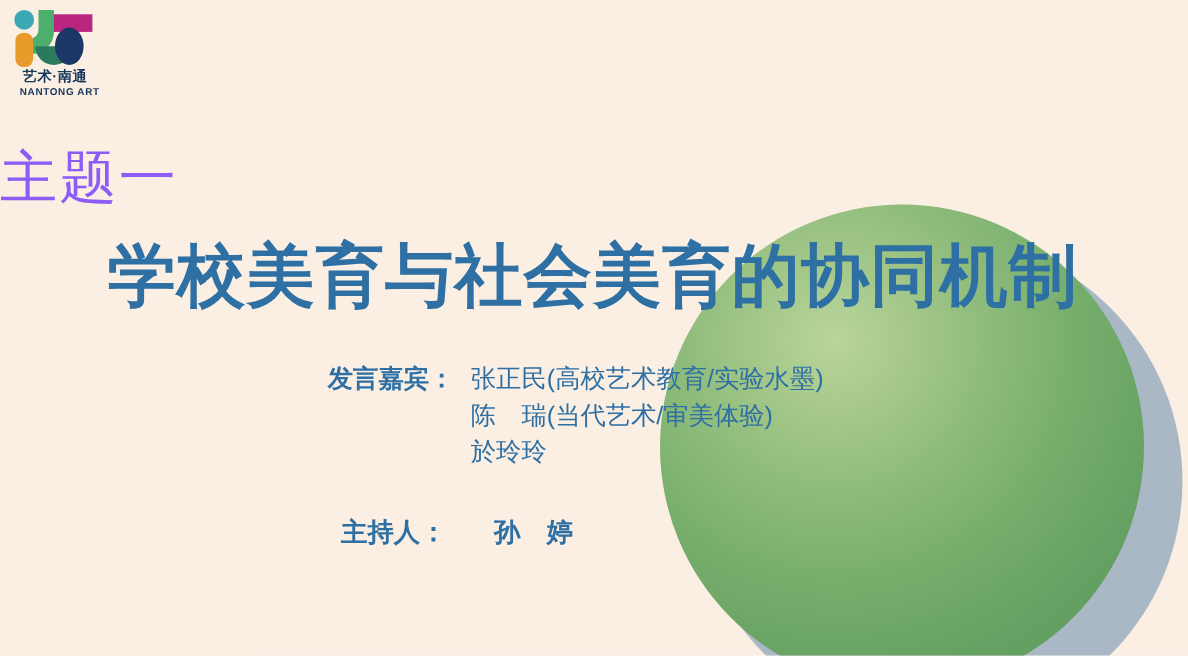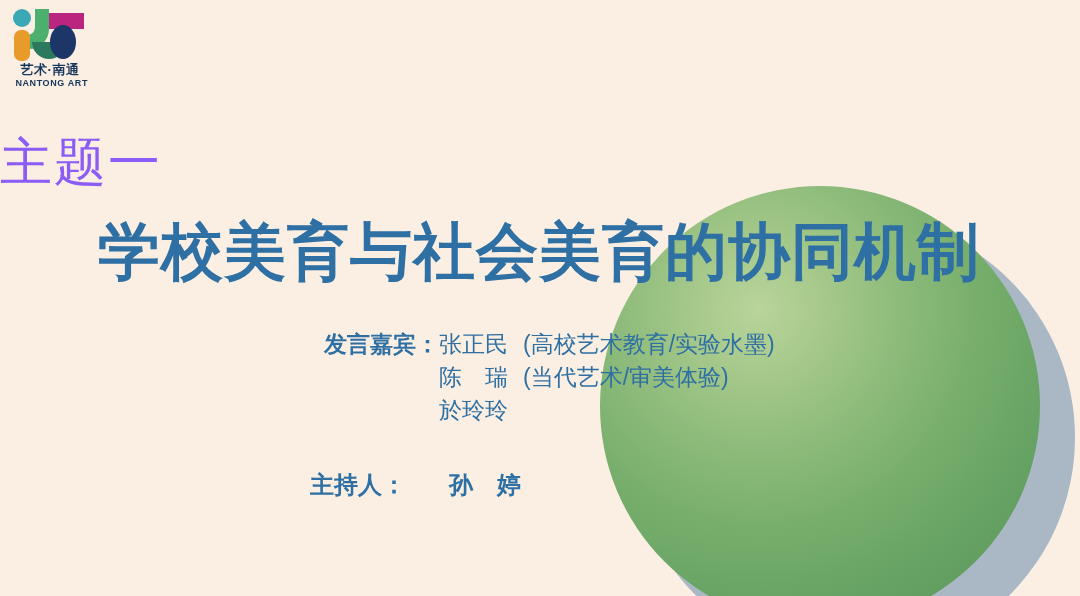--- a/index.html
+++ b/index.html
@@ -79,24 +79,24 @@
     text-align: center;
     font-size: 13px;
     font-weight: 700;
     letter-spacing: 0.5px;
     color: #17365c;
     line-height: 15px;
     font-family: "Liberation Sans", "DejaVu Sans", sans-serif;
   }
   .logo-text-en {
     position: absolute;
-    left: 0;
+    left: 10px;
     top: 72px;
     width: 80px;
-    text-align: right;
+    text-align: left;
     font-size: 9px;
     font-weight: 700;
     letter-spacing: 0.6px;
     color: #17365c;
     line-height: 10px;
     font-family: "Liberation Sans", "DejaVu Sans", sans-serif;
   }
 
   
   .title-main {
@@ -122,23 +122,24 @@
     font-weight: 700;
     color: #2e6fa4;
     letter-spacing: 1px;
     line-height: 78px;
     white-space: nowrap;
   }
 
   
   .speakers {
     position: absolute;
-    left: 324px;
+    left: 298px;
     top: 328px;
     width: 640px;
+    text-align: right;
   }
   .spk-row {
     display: flex;
     align-items: baseline;
     height: 33px;
     white-space: nowrap;
   }
   .spk-label {
     width: 115px;
     flex: 0 0 115px;

